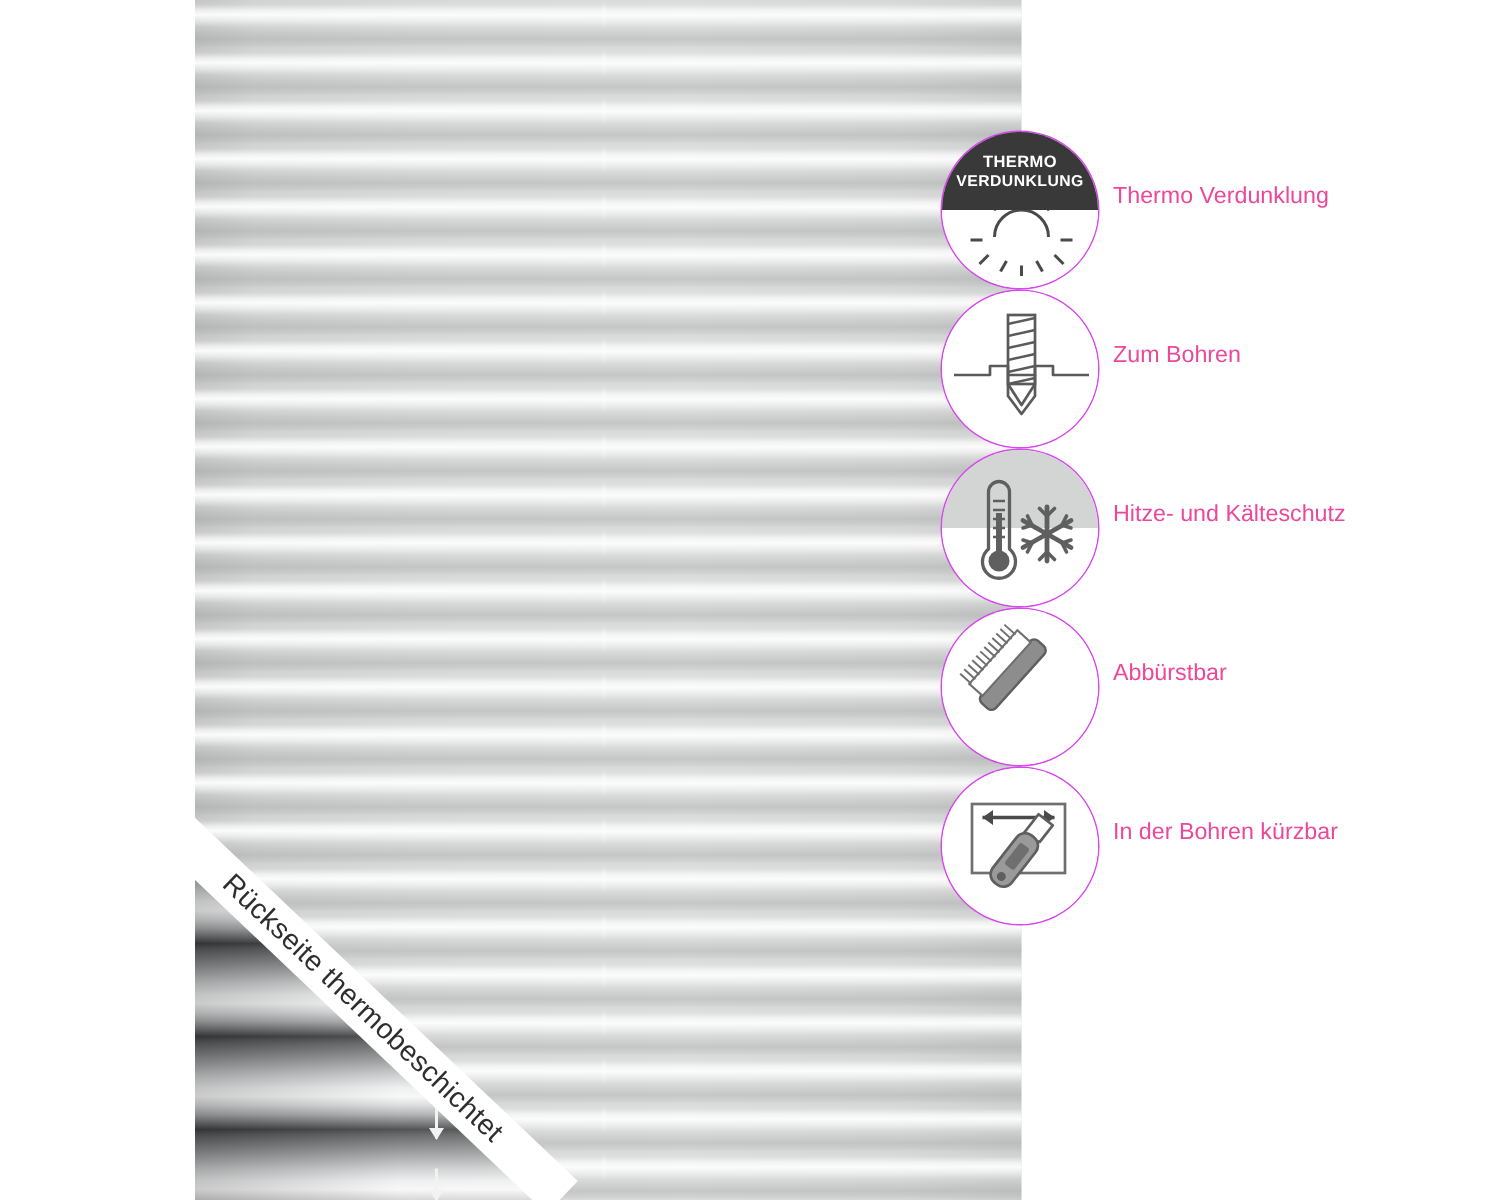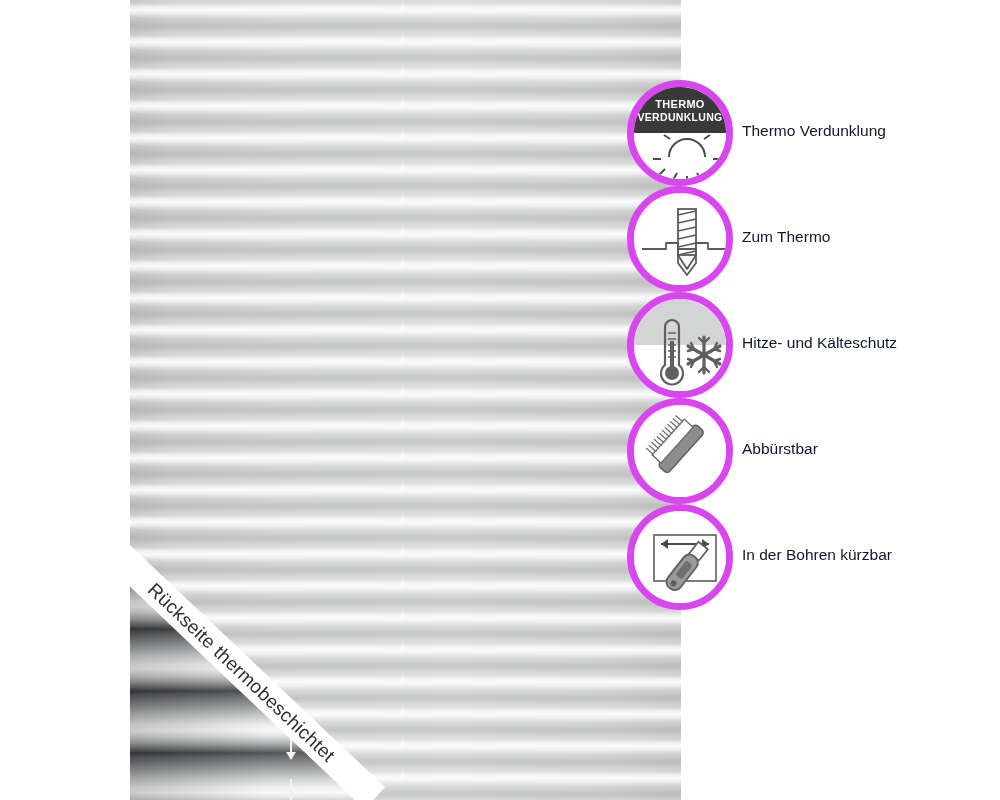--- a/index.html
+++ b/index.html
@@ -152,37 +152,37 @@
   }
   .feature-row {
     position: relative;
     height: 106px;
   }
   .feature-row.last { height: 110px; }
 
   .feature-badge {
     position: absolute;
     left: 0;
-    top: 1px;
+    top: 8px;
     width: 106px;
     height: 106px;
     border-radius: 50%;
-    border: 7px solid #d946ef;
+    border: 1px solid #d946ef;
     background: transparent;
     overflow: hidden;
     box-sizing: border-box;
   }
   
 
   .feature-label {
     position: absolute;
     left: 115px;
     top: 43px;
     font-size: 15.5px;
-    color: #0f172a;
+    color: #ec4899;
     white-space: nowrap;
   }
 
   
   .badge-thermo-top {
     position: absolute;
     left: 0; top: 0;
     width: 100%;
     height: 50%;
     background: #393939;
@@ -291,21 +291,21 @@
           <rect x="44" y="16" width="18" height="46" fill="none" stroke="#5a5a5a" stroke-width="1.8"></rect>
           <line x1="44" y1="22" x2="62" y2="18" stroke="#5a5a5a" stroke-width="1.6"></line>
           <line x1="44" y1="30" x2="62" y2="26" stroke="#5a5a5a" stroke-width="1.6"></line>
           <line x1="44" y1="38" x2="62" y2="34" stroke="#5a5a5a" stroke-width="1.6"></line>
           <line x1="44" y1="46" x2="62" y2="42" stroke="#5a5a5a" stroke-width="1.6"></line>
           <line x1="44" y1="54" x2="62" y2="50" stroke="#5a5a5a" stroke-width="1.6"></line>
           <line x1="44" y1="62" x2="62" y2="58" stroke="#5a5a5a" stroke-width="1.6"></line>
           <path d="M44 62 L53 76 L62 62" fill="none" stroke="#5a5a5a" stroke-width="1.8" stroke-linejoin="round"></path>
         </svg>
       </div>
-      <div class="feature-label">Zum Thermo</div>
+      <div class="feature-label">Zum Bohren</div>
     </div>
 
 
     <div class="feature-row">
       <div class="feature-badge">
         <div class="badge-half-top"></div>
         <div class="badge-half-bottom"></div>
         <svg class="badge-icon-svg" viewBox="0 0 106 106">
           <path d="M31 28 a7 7 0 0 1 14 0 v38 a11 11 0 1 1 -14 0 Z" fill="none" stroke="#5f5f5f" stroke-width="2.2"></path>
           <circle cx="38" cy="74" r="7" fill="#5f5f5f"></circle>

